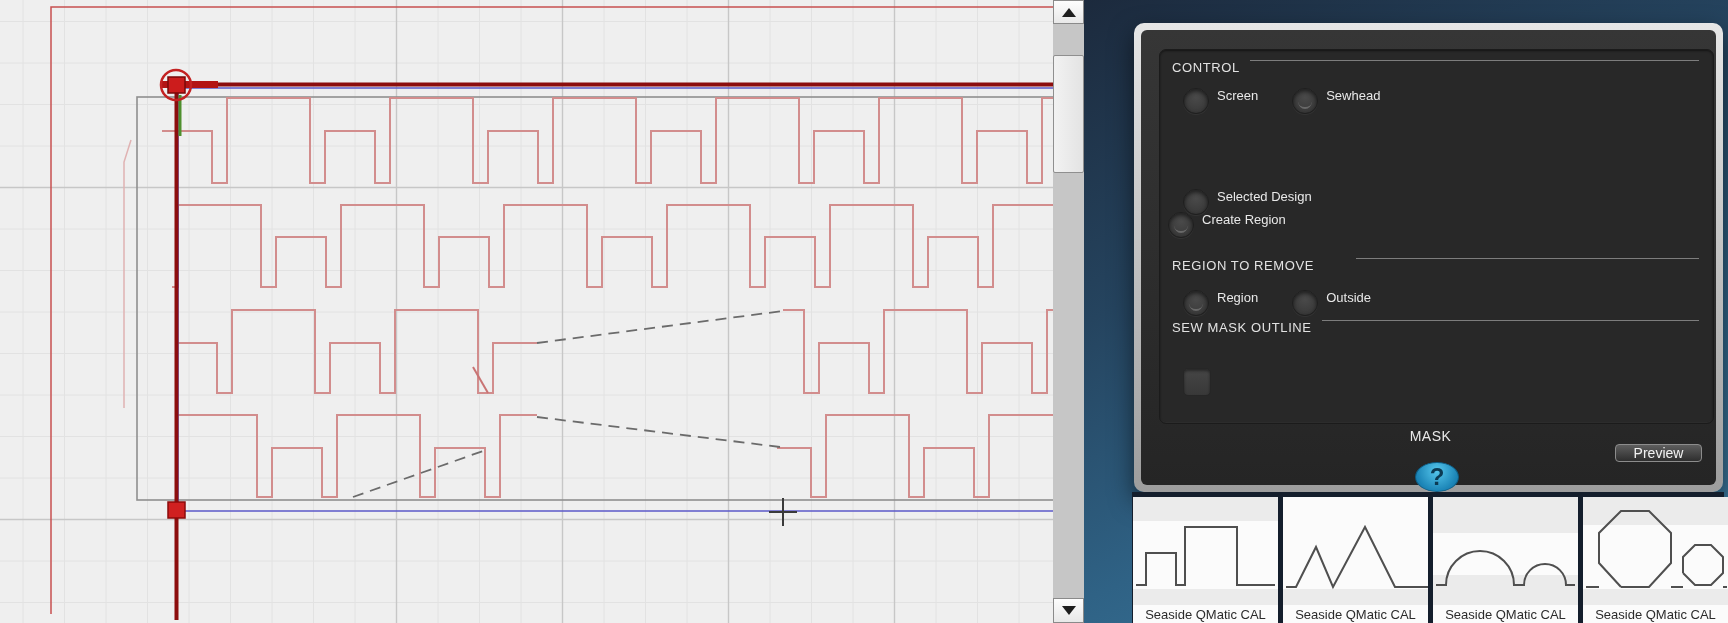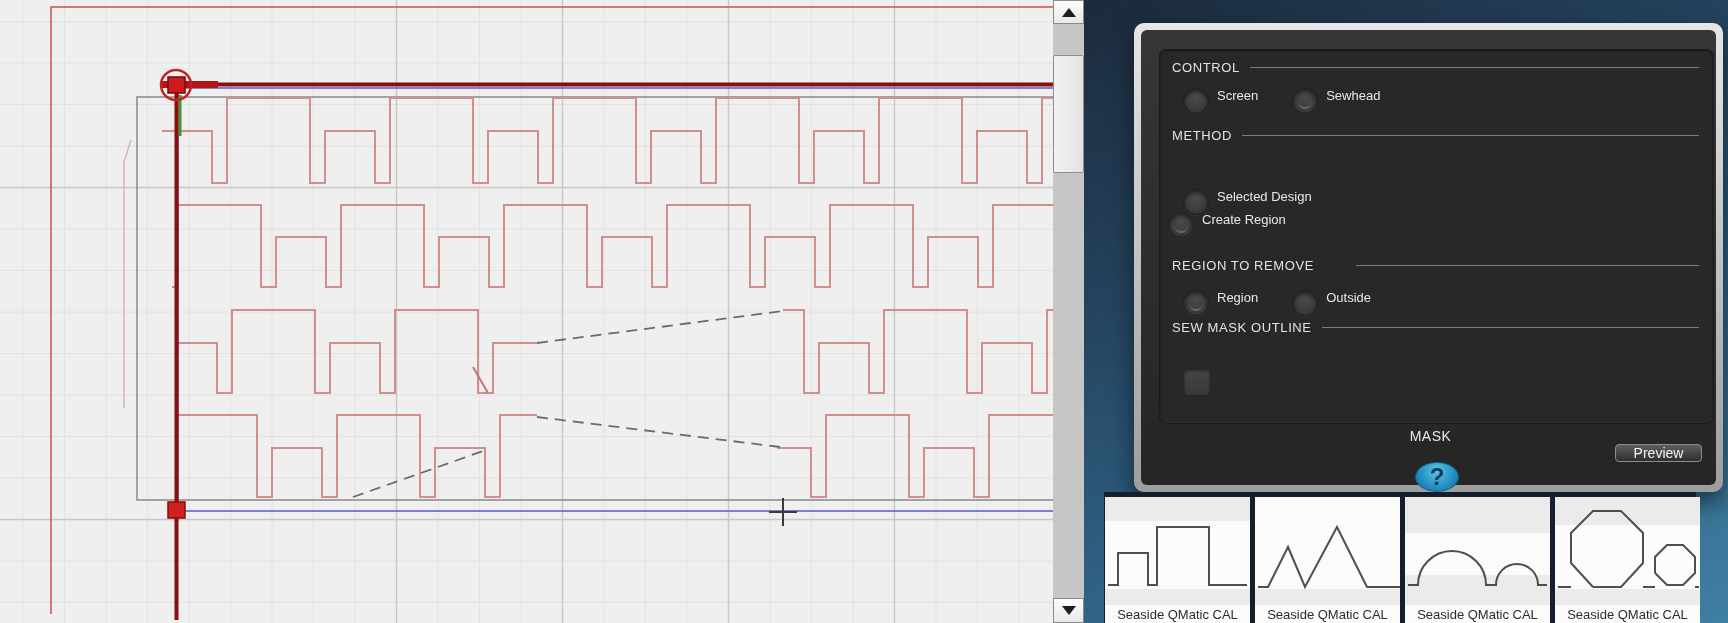--- a/index.html
+++ b/index.html
@@ -26,21 +26,21 @@
 
   
   #mask-dialog{position:absolute;left:1134px;top:23px;width:589px;height:469px;border-radius:10px;
     background:linear-gradient(180deg,#e6e6e6,#9d9d9d);padding:7px;box-sizing:border-box;
     box-shadow:0 10px 24px rgba(0,0,0,.55);}
   #dlg-inner{position:relative;width:100%;height:100%;border-radius:6px;
     background:linear-gradient(180deg,#363636,#252525);}
   #dlg-content{position:absolute;left:18px;top:19px;width:553px;height:373px;border-radius:7px;
     background:#282828;border:1px solid #1b1b1b;box-shadow:inset 0 1px 2px rgba(0,0,0,.5), inset 0 -1px 0 rgba(255,255,255,.03);}
 
-  .sec-header{position:absolute;left:12px;right:14px;display:flex;align-items:center;}
+  .sec-header{position:absolute;left:12px;right:14px;display:flex;}
   .sec-title{color:#e2e2e2;font-size:13px;letter-spacing:.6px;white-space:nowrap;}
   .sec-line{flex:1;height:1px;background:#7d7d7d;margin-left:10px;}
 
   .opt-row{position:absolute;display:flex;align-items:flex-start;gap:8px;}
   .radio{width:26px;height:26px;border-radius:50%;position:relative;flex:0 0 auto;
     background:radial-gradient(circle at 50% 35%,#4a4a4a,#343434);
     border:1px solid #1f1f1f;box-shadow:inset 0 2px 4px rgba(0,0,0,.55), 0 1px 0 rgba(255,255,255,.05);box-sizing:border-box;}
   .radio.selected::after{content:"";position:absolute;left:5px;right:5px;top:5px;bottom:4px;border-radius:50%;
     border-bottom:2px solid rgba(255,255,255,.22);}
   .opt-label{color:#e8e8e8;font-size:13px;}
@@ -62,21 +62,21 @@
   #btn-cancel{margin-left:13px;width:90px;height:40px;border-radius:5px;
     background:linear-gradient(#d85535,#b13a20);border:1px solid #8e2d17;
     display:flex;align-items:center;justify-content:center;color:#441107;font-size:21px;font-weight:bold;
     box-sizing:border-box;cursor:pointer;}
   #btn-ok{margin-left:9px;width:90px;height:40px;border-radius:5px;
     background:linear-gradient(#a5d65c,#7cb236);border:1px solid #61902a;
     display:flex;align-items:center;justify-content:center;color:#24430e;font-size:22px;font-weight:bold;
     box-sizing:border-box;cursor:pointer;}
 
   
-  #thumb-strip{position:absolute;left:1104px;top:492px;width:592px;height:131px;background:#141e2c;
+  #thumb-strip{position:absolute;left:1132px;top:492px;width:592px;height:131px;background:#141e2c;
     display:flex;gap:5px;padding:5px 0 0 1px;box-sizing:border-box;}
   .thumb{width:145px;height:140px;background:#fbfbfb;flex:0 0 auto;cursor:pointer;}
   .thumb svg{display:block;}
   .thumb-caption{font-size:13px;color:#2b2b2b;text-align:center;white-space:nowrap;overflow:hidden;margin-top:2px;}
   .shape{stroke:#4f4f4f;stroke-width:2;fill:none;}
   .band{fill:#ebebeb;}
 </style>
 </head>
 <body>
 
@@ -177,24 +177,20 @@
           <div class="sec-line"></div>
         </div>
         <div class="opt-row" style="left:23px;top:38px;">
           <div class="radio" id="r-screen"></div>
           <span class="opt-label">Screen</span>
           <div class="gap18"></div>
           <div class="radio selected" id="r-sewhead"></div>
           <span class="opt-label">Sewhead</span>
         </div>
 
-        <div class="sec-header" style="top:78px;">
-          <span class="sec-title">METHOD</span>
-          <div class="sec-line"></div>
-        </div>
         <div class="opt-row" style="left:23px;top:115px;margin-top:24px;">
           <div class="radio" id="r-seldesign"></div>
           <span class="opt-label">Selected Design</span>
         </div>
         <div class="opt-row" style="left:8px;top:162px;">
           <div class="radio selected" id="r-createregion"></div>
           <span class="opt-label">Create Region</span>
         </div>
 
         <div class="sec-header" style="top:208px;gap:32px;">

